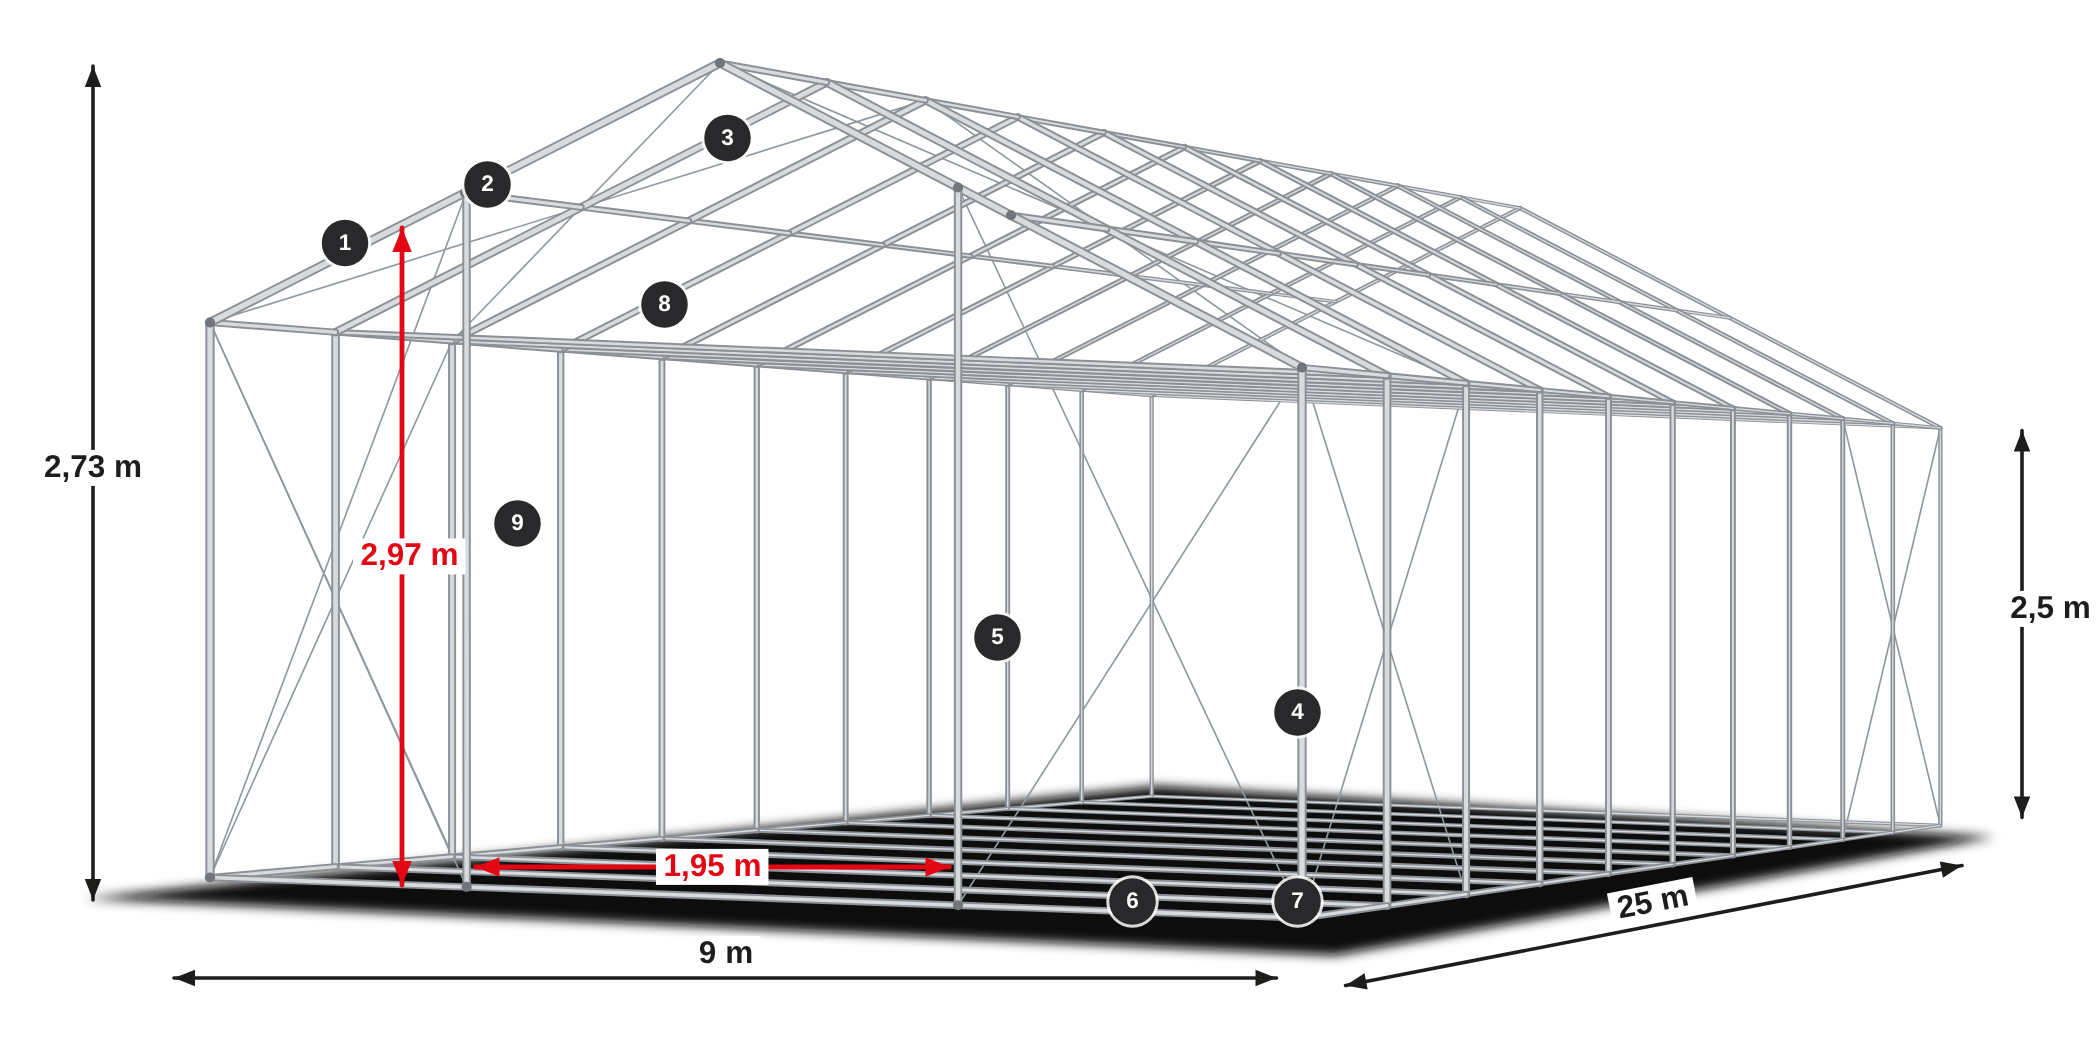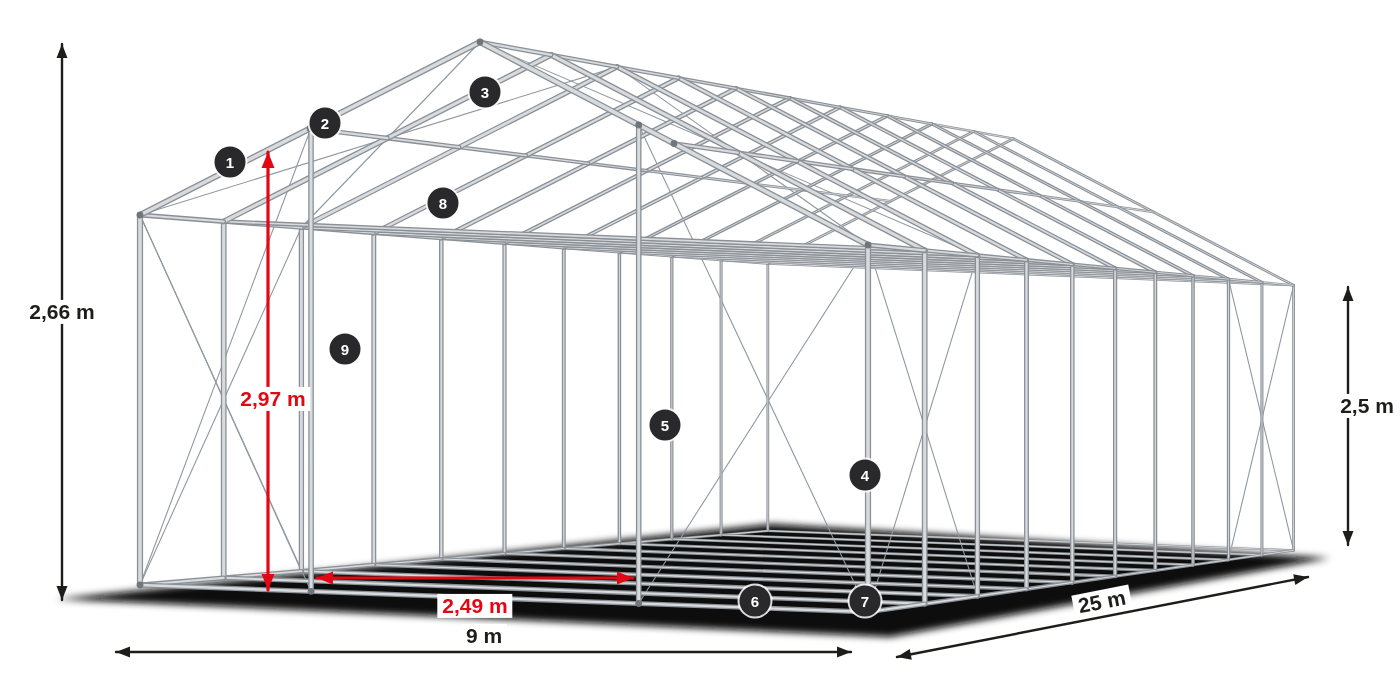--- a/index.html
+++ b/index.html
@@ -4,21 +4,21 @@
 <style>
   html,body{margin:0;padding:0;background:#ffffff;}
   body{font-family:"Liberation Sans",sans-serif;}
   .stage{position:relative;width:1400px;height:700px;background:#ffffff;overflow:hidden;}
   .stage svg{position:absolute;left:0;top:0;}
   .dim-label{
     position:absolute;transform:translate(-50%,-50%);
     font-weight:bold;font-size:21px;color:#1d1d1b;
     background:#ffffff;padding:0 5px;white-space:nowrap;line-height:1.15;
   }
-  .dim-label.red{color:#e30613;margin-top:28px;}
+  .dim-label.red{color:#e30613;}
   .dim-label.rot{transform:translate(-50%,-50%) rotate(-11deg);}
   .badge{
     position:absolute;transform:translate(-50%,-50%);
     width:31px;height:31px;border-radius:50%;
     background:#29292c;color:#ffffff;
     display:flex;align-items:center;justify-content:center;
     font-size:15px;font-weight:bold;
     box-shadow:0 0 0 2px rgba(255,255,255,0.85);
   }
 </style>
@@ -354,24 +354,24 @@
         <polygon points="897,657 909.7,648.9 911.8,659.7" fill="#1d1d1b"></polygon>
         <line x1="268.0" y1="152.0" x2="268.0" y2="590.0" stroke="#e30613" stroke-width="3.2" stroke-linecap="round"></line>
         <polygon points="268,590 261.5,574.0 274.5,574.0" fill="#e30613"></polygon>
         <polygon points="268,152 274.5,168.0 261.5,168.0" fill="#e30613"></polygon>
         <line x1="317.0" y1="578.0" x2="633.0" y2="578.0" stroke="#e30613" stroke-width="3.2" stroke-linecap="round"></line>
         <polygon points="633,578 617.0,584.5 617.0,571.5" fill="#e30613"></polygon>
         <polygon points="317,578 333.0,571.5 333.0,584.5" fill="#e30613"></polygon>
       </g>
   </svg>
 
-  <div class="dim-label" style="left:62px;top:312px">2,66 m</div>
+  <div class="dim-label" style="left:62px;top:312px">2,73 m</div>
   <div class="dim-label red" style="left:273px;top:371px">2,97 m</div>
   <div class="dim-label" style="left:1367px;top:406px">2,5 m</div>
-  <div class="dim-label red" style="left:475px;top:578px">2,49 m</div>
+  <div class="dim-label red" style="left:475px;top:578px">1,95 m</div>
   <div class="dim-label" style="left:484px;top:636px">9 m</div>
   <div class="dim-label rot" style="left:1102px;top:602px">25 m</div>
 
   <div class="badge" style="left:230px;top:162px">1</div>
   <div class="badge" style="left:325px;top:123px">2</div>
   <div class="badge" style="left:485px;top:92px">3</div>
   <div class="badge" style="left:865px;top:475px">4</div>
   <div class="badge" style="left:665px;top:425px">5</div>
   <div class="badge" style="left:755px;top:601px">6</div>
   <div class="badge" style="left:865px;top:601px">7</div>

